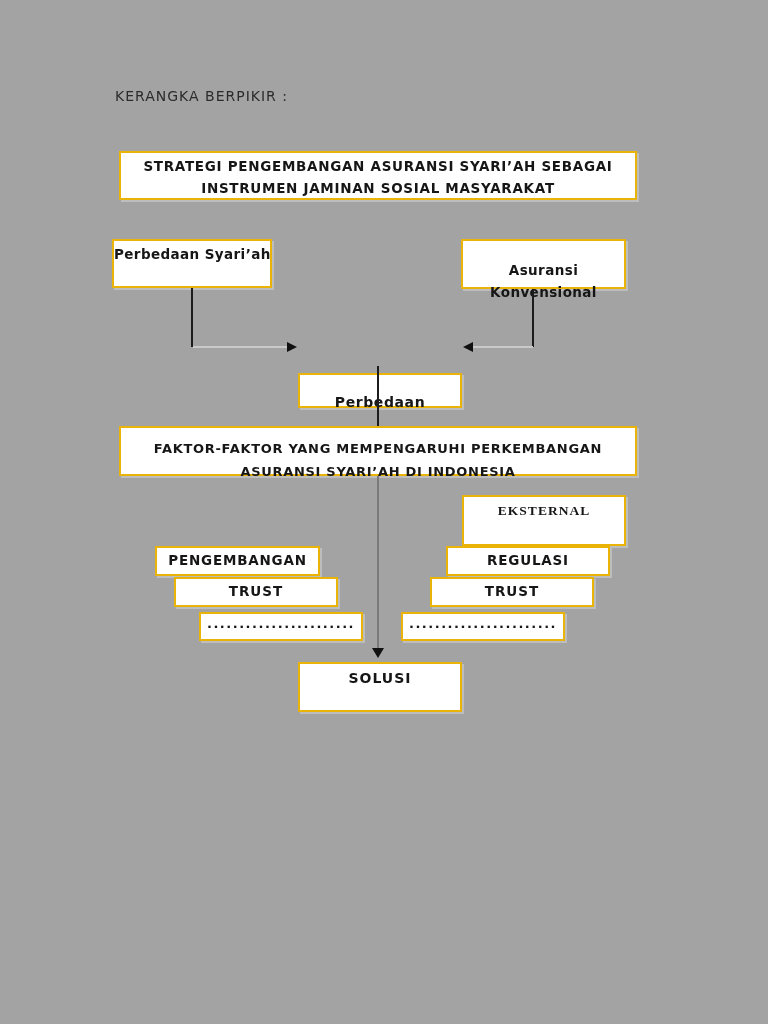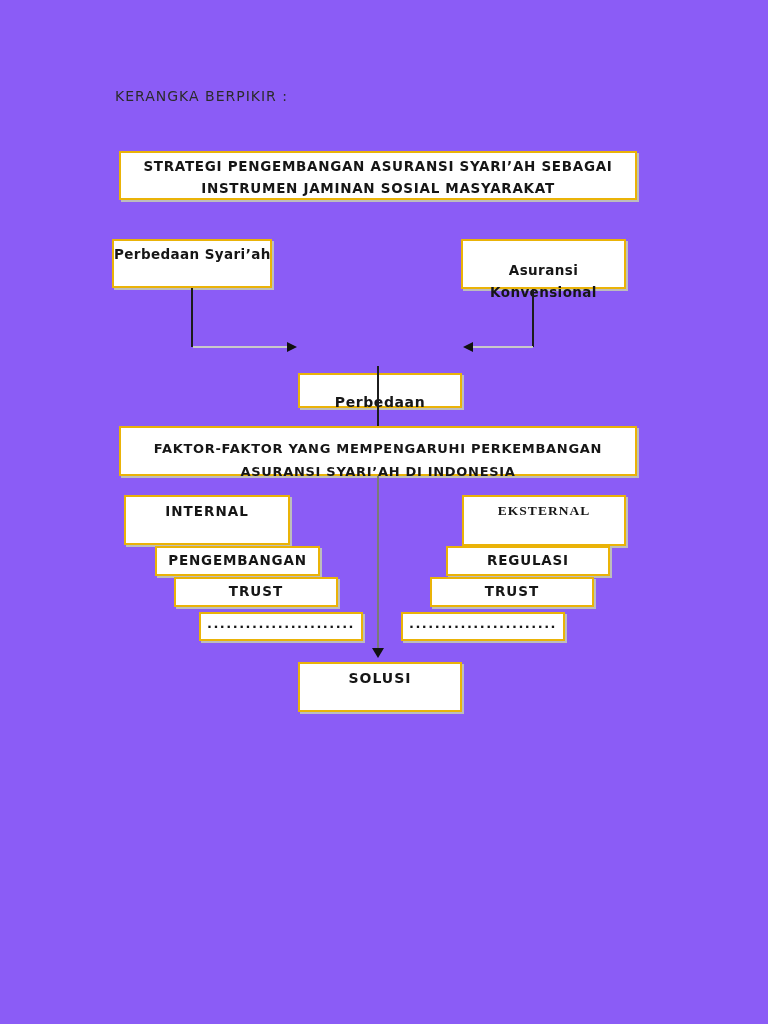--- a/index.html
+++ b/index.html
@@ -3,21 +3,21 @@
 <meta charset="utf-8">
 <style>
   html, body { margin: 0; padding: 0; }
   body {
     width: 768px; height: 1024px;
     background: #ffffff;
     font-family: "DejaVu Sans", "Liberation Sans", sans-serif;
     position: relative;
     overflow: hidden;
   }
-  .canvas { position: absolute; left: 0; top: 0; width: 768px; height: 1024px; background: #8b5cf6; }
+  .canvas { position: absolute; left: 0; top: 0; width: 768px; height: 1024px; background: #a3a3a3; }
 
   .heading {
     position: absolute; left: 115px; top: 88px;
     font-size: 14px; color: #2b2b2b; letter-spacing: 1px;
     white-space: pre;
   }
 
   .box {
     position: absolute;
     background: #ffffff;
@@ -108,23 +108,20 @@
   <div class="line" id="conn-mid-1"></div>
 
   <div class="box" id="faktor">
     <div>FAKTOR-FAKTOR YANG MEMPENGARUHI PERKEMBANGAN</div>
     <div>ASURANSI SYARI’AH DI INDONESIA</div>
   </div>
 
   <div class="line" id="conn-mid-2"></div>
   <div class="arrow" id="arrow-into-solusi"></div>
 
-  <div class="box" id="internal">
-    <div>INTERNAL</div>
-  </div>
   <div class="box" id="pengetahuan">
     <div>PENGEMBANGAN</div>
   </div>
   <div class="box" id="trust-left">
     <div>TRUST</div>
   </div>
   <div class="box" id="dots-left">
     <div>.......................</div>
   </div>
 

